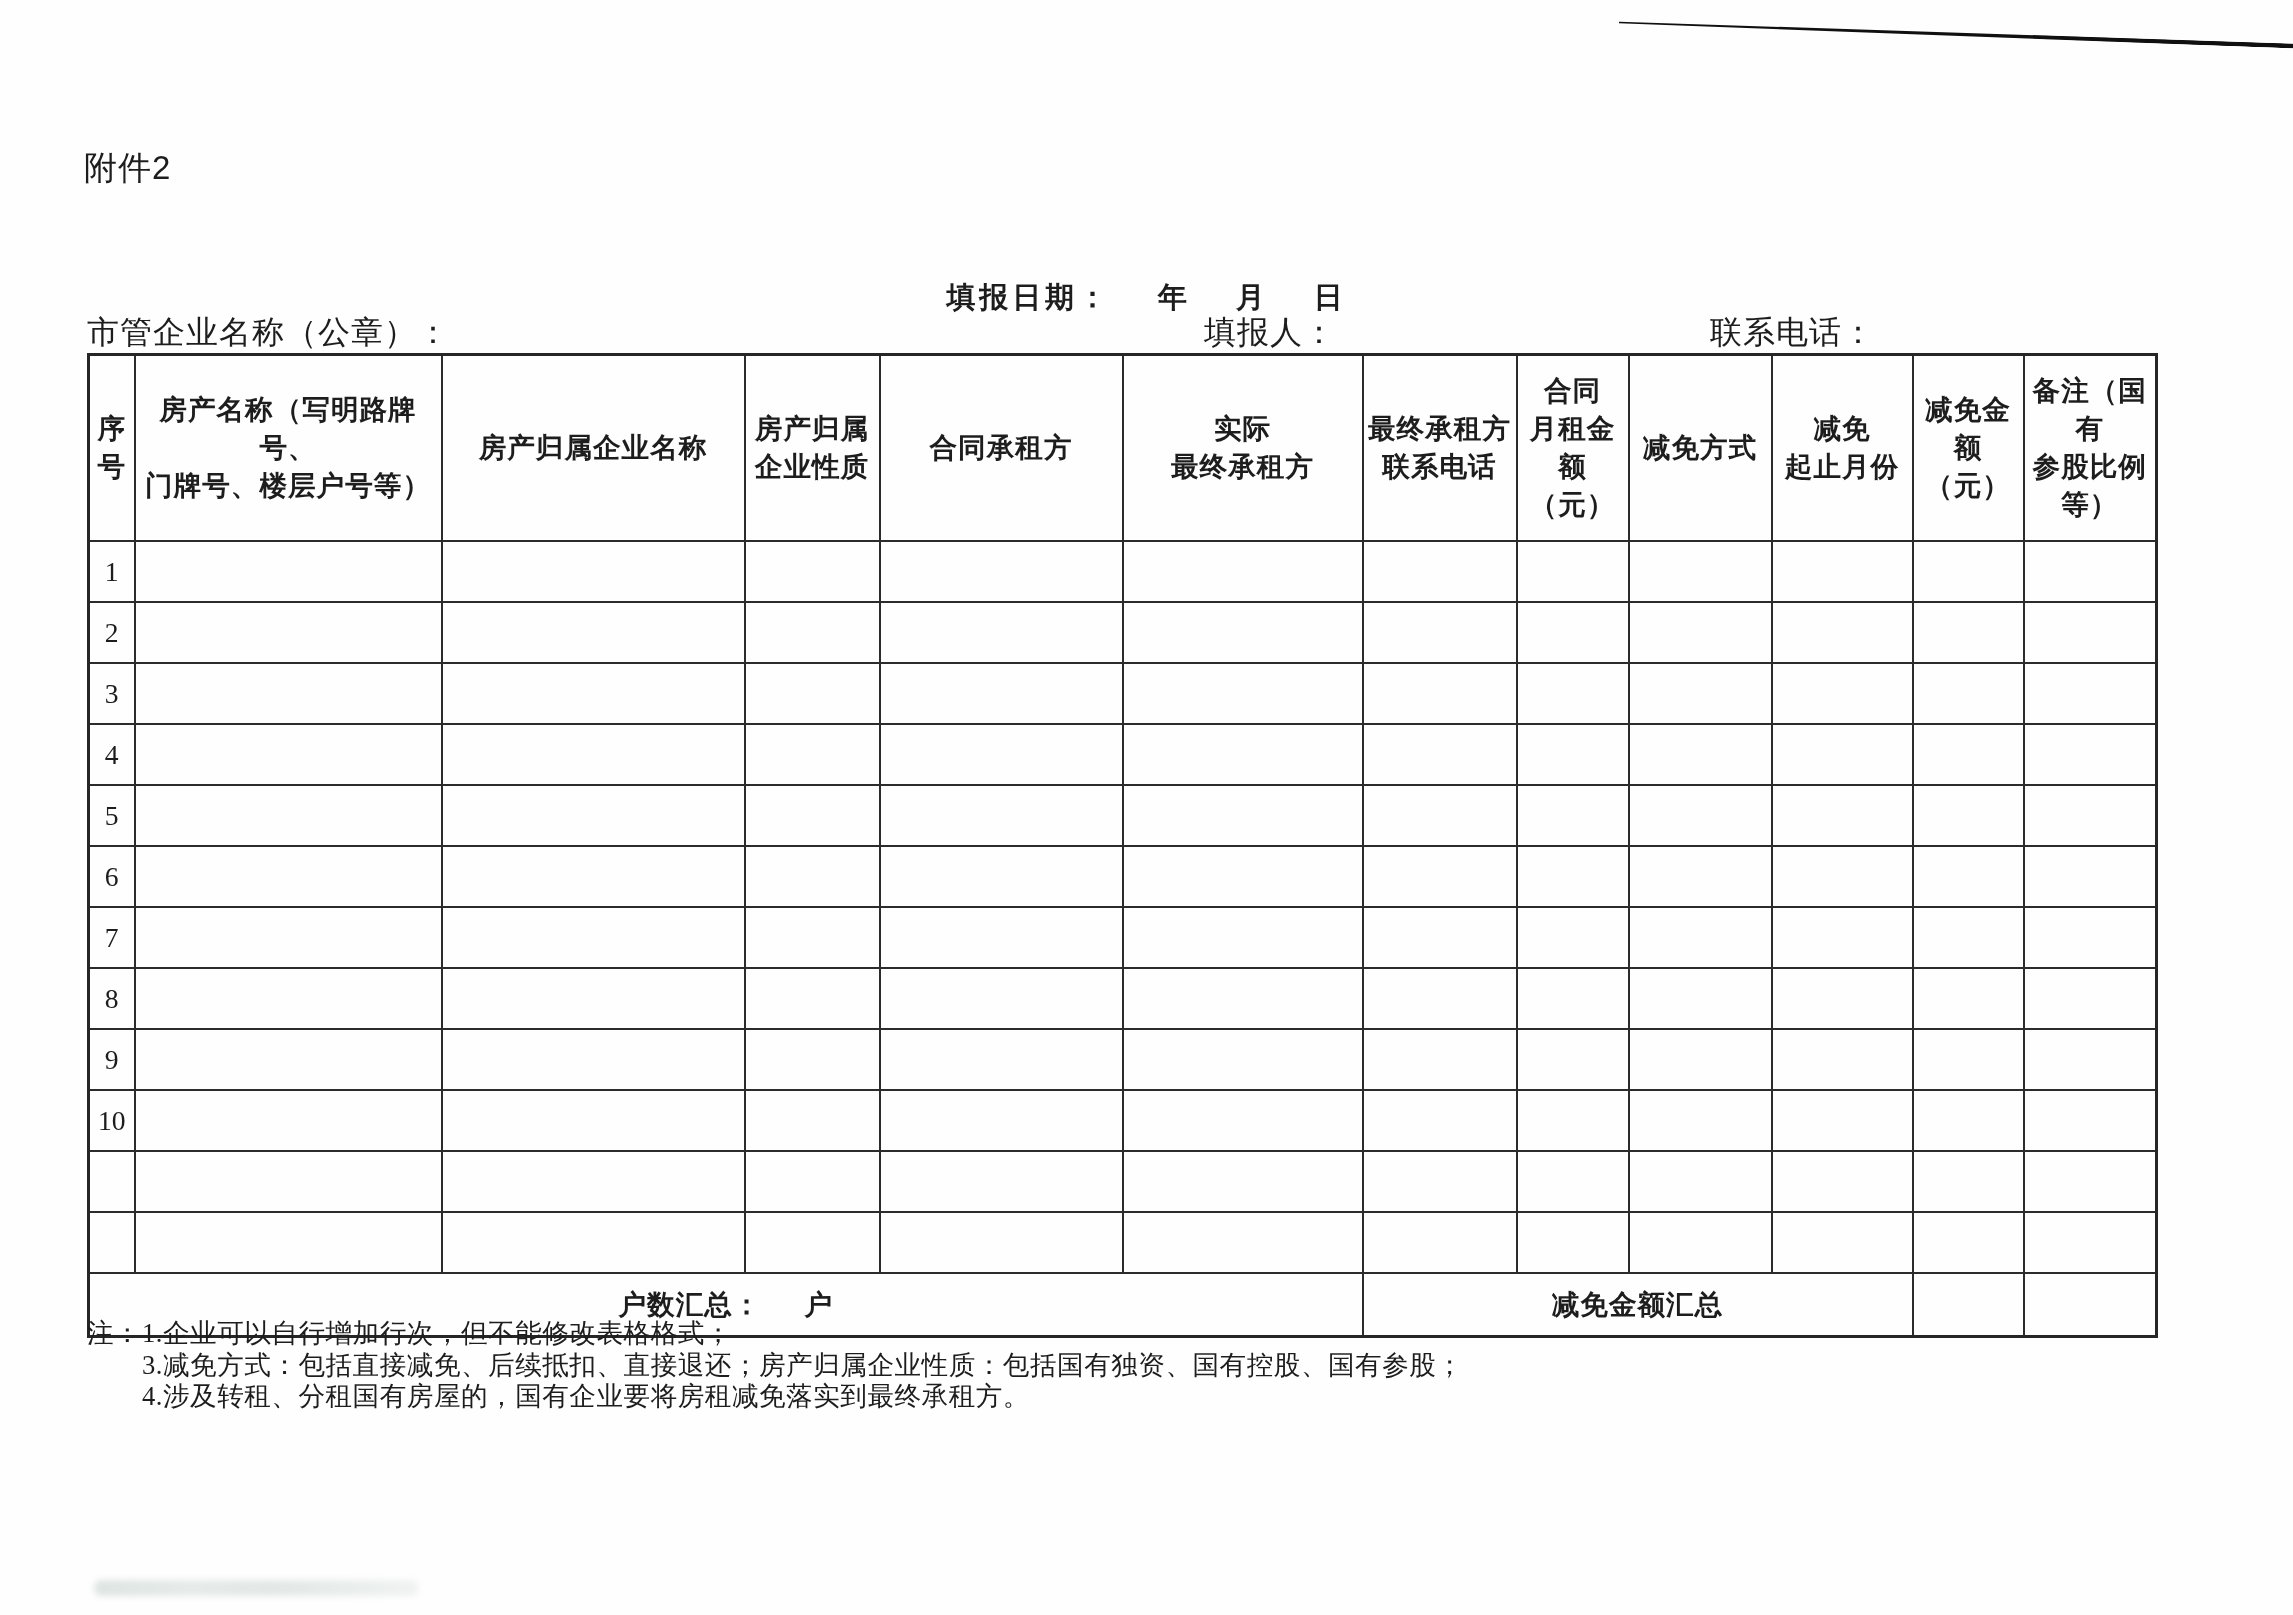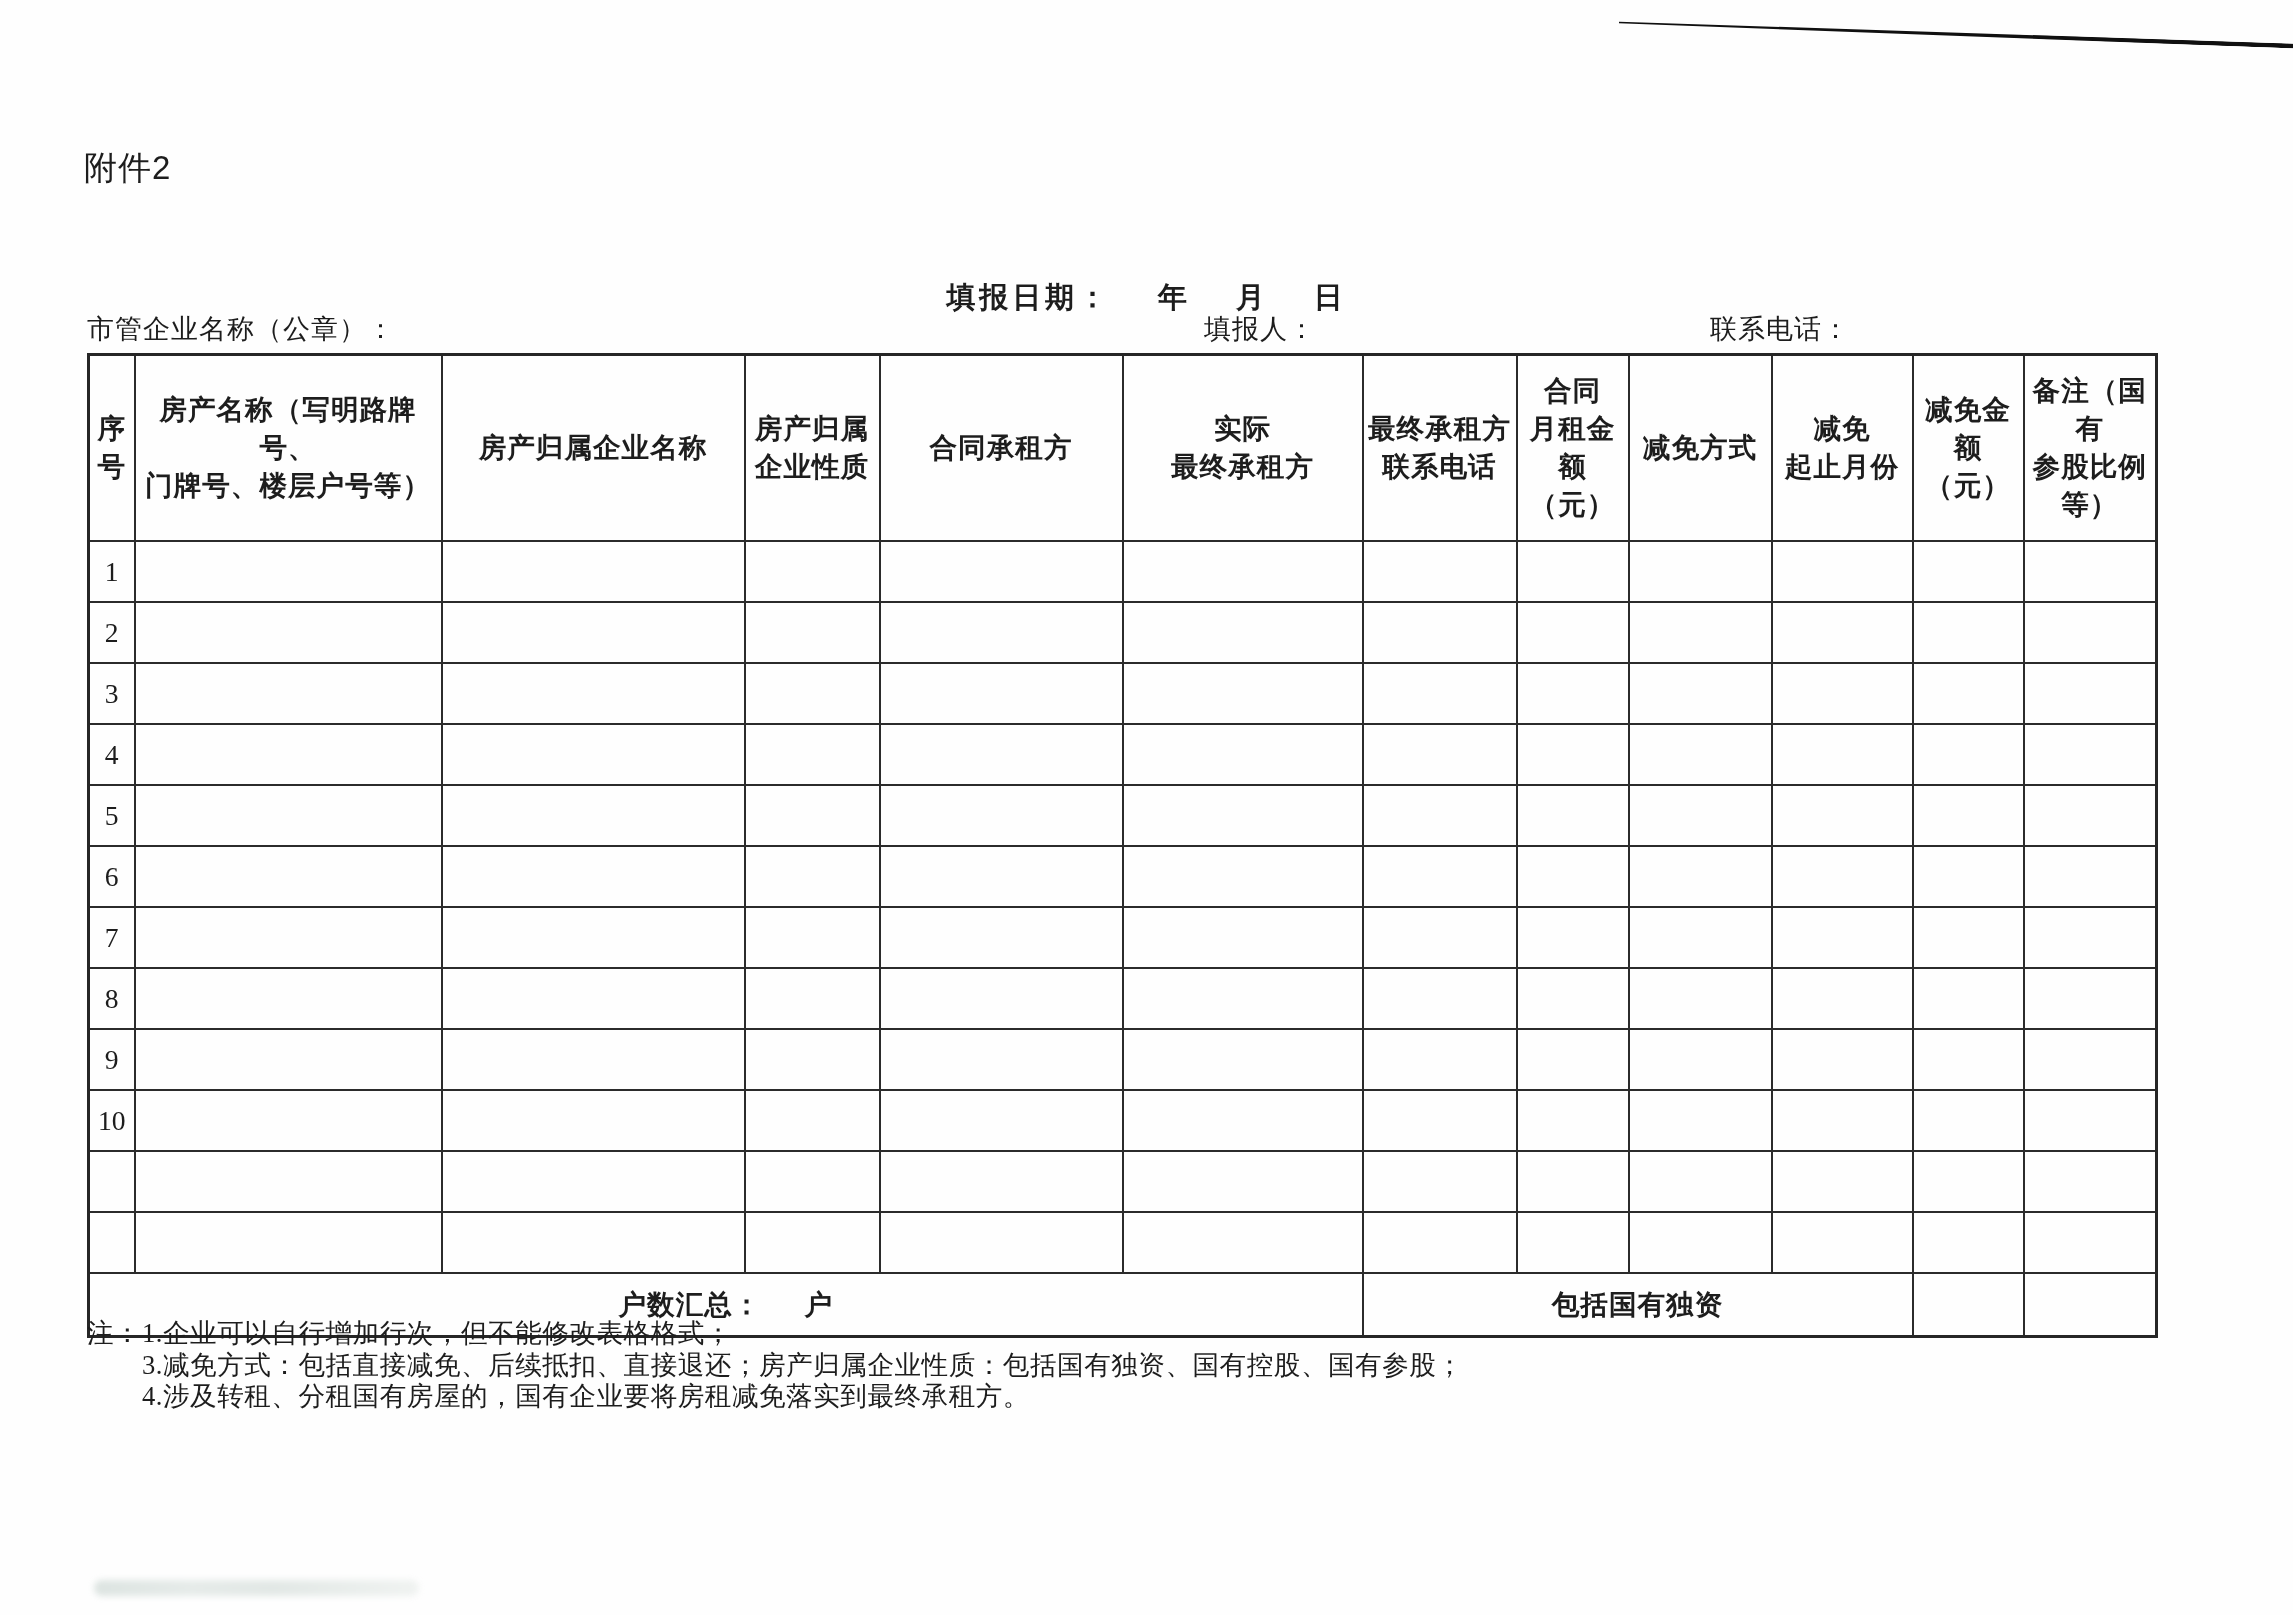--- a/index.html
+++ b/index.html
@@ -34,21 +34,21 @@
     font-size:46px;font-weight:bold;letter-spacing:3px;
   }
   .date-line{
     position:absolute;left:0;top:278px;width:2293px;
     display:flex;justify-content:center;align-items:baseline;
     font-size:29px;font-weight:bold;letter-spacing:3.9px;
   }
   .date-line .gap1{display:inline-block;width:47px;}
   .date-line .gap{display:inline-block;width:45px;}
 
-  .info-line span{position:absolute;top:311px;font-size:27px;letter-spacing:1px;}
+  .info-line span{position:absolute;top:311px;font-size:32px;letter-spacing:1px;}
   .company-label{left:87px;}
   .filler-label{left:1204px;}
   .phone-label{left:1710px;text-align:right;}
 
   table.stat{
     position:absolute;left:87px;top:353px;width:2071px;
     border-collapse:collapse;table-layout:fixed;
     border:3px solid #262626;
   }
   table.stat th,table.stat td{
@@ -303,21 +303,21 @@
           <td></td>
           <td></td>
           <td></td>
           <td></td>
           <td></td>
           <td></td>
           <td></td>
         </tr>
         <tr class="summary">
           <td colspan="6"><span>户数汇总：</span><span class="summary-unit">户</span></td>
-          <td colspan="4">包括国有独资</td>
+          <td colspan="4">减免金额汇总</td>
           <td></td>
           <td></td>
         </tr>
       </tbody>
   </table>
 
   <div class="notes">
     <div class="note-line">
       <span class="note-prefix">注：</span>
       <span>1.企业可以自行增加行次，但不能修改表格格式；</span>

